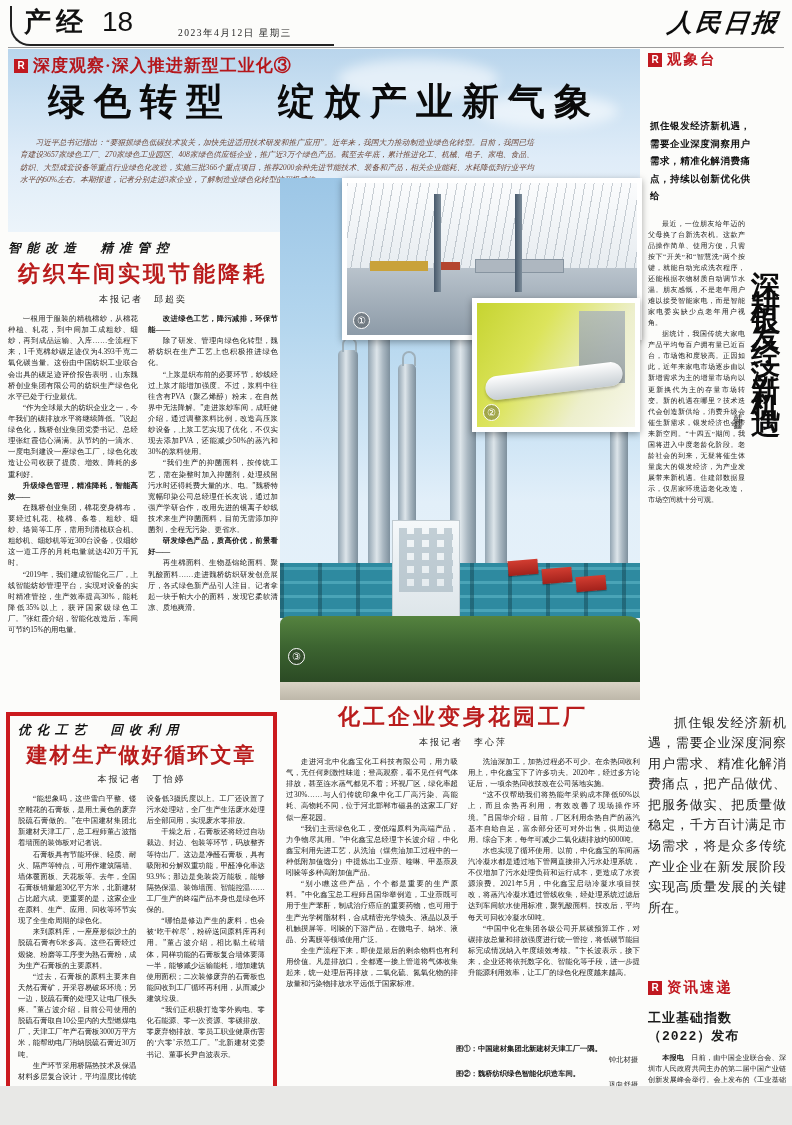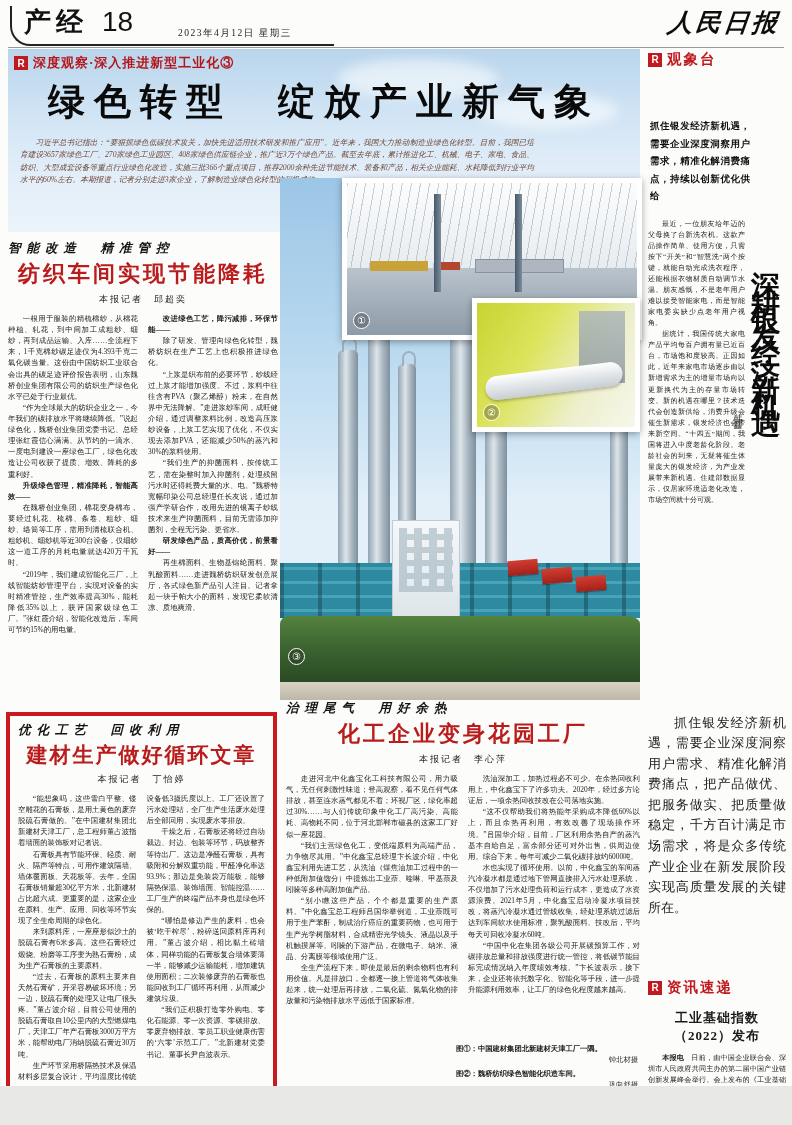--- a/index.html
+++ b/index.html
@@ -17,21 +17,21 @@
             letter-spacing:3px;color:#0d0d0d;transform:skewX(-6deg);}
   .hdr-rule{position:absolute;left:8px;right:8px;top:47px;height:1px;background:#9a9a9a;}
 
   
   .feature{position:absolute;left:8px;top:49px;width:632px;height:183px;
            background:linear-gradient(180deg,#b9d5ec 0%,#cde2f3 30%,#dfecf8 60%,#ecf4fa 100%);}
   .cloud{position:absolute;border-radius:50%;background:rgba(255,255,255,.55);filter:blur(6px);}
   .feature-kicker{position:absolute;left:6px;top:5px;display:flex;align-items:center;gap:5px;}
   .rbox{width:14px;height:14px;background:#c01920;color:#fff;font-family:"Liberation Sans",sans-serif;
         font-weight:bold;font-size:10px;display:flex;align-items:center;justify-content:center;flex:0 0 auto;}
-  .feature-kicker .txt{color:#b5161b;font-weight:bold;font-size:13px;letter-spacing:1px;}
+  .feature-kicker .txt{color:#b5161b;font-weight:bold;font-size:17px;letter-spacing:1px;}
   .feature-headline{position:absolute;left:0;top:28px;width:100%;text-align:center;
                     font-family:"Liberation Sans",sans-serif;font-weight:bold;font-size:37px;
                     letter-spacing:9px;color:#0a0a0a;}
   .editor-note{position:absolute;left:12px;top:88px;width:514px;font-size:7.7px;line-height:1.6;
                color:#6d4638;text-align:justify;text-indent:2em;font-style:italic;}
   .editor-sign{position:absolute;left:300px;top:163px;width:210px;text-align:center;
                font-size:9px;font-weight:bold;letter-spacing:3px;color:#5f3c2f;}
 
   
   .montage{position:absolute;left:280px;top:178px;width:360px;height:522px;}
@@ -114,21 +114,21 @@
             text-align:justify;color:#1a1a1a;}
   .obs-body p{margin:0;text-indent:2em;}
   .obs-title-v{position:absolute;right:0;top:30px;height:430px;writing-mode:vertical-rl;
                font-weight:bold;font-size:29px;letter-spacing:17px;color:#0b0b0b;}
   .obs-author-v{position:absolute;right:42px;top:188px;writing-mode:vertical-rl;
                 font-size:9px;letter-spacing:6px;color:#222;}
   .obs-tail{margin-top:20px;font-size:13px;line-height:1.58;text-align:justify;}
   .obs-tail p{margin:0;text-indent:2em;}
 
   .bulletin{position:absolute;left:0;top:928px;width:100%;}
-  .bull-title{text-align:center;font-family:Liberation Serif, serif;font-weight:bold;
+  .bull-title{font-family:Liberation Mono, monospace;font-weight:bold;
               font-size:13px;letter-spacing:1px;margin:12px 0 8px;}
   .bull-body{font-size:7.1px;line-height:1.58;text-align:justify;text-indent:2em;}
   .bull-lead{font-weight:bold;}
 
   .rail-footer{position:absolute;left:0;top:1042px;width:100%;text-align:center;
                font-size:8.5px;font-weight:bold;line-height:2;color:#161616;}
 </style>
 </head>
 <body>
 
@@ -224,21 +224,20 @@
       <p>来到原料库，一座座形似沙土的脱硫石膏有6米多高。这些石膏经过煅烧、粉磨等工序变为熟石膏粉，成为生产石膏板的主要原料。</p>
       <p>“过去，石膏板的原料主要来自天然石膏矿，开采容易破坏环境；另一边，脱硫石膏的处理又让电厂很头疼。”董占波介绍，目前公司使用的脱硫石膏取自10公里内的大型燃煤电厂，天津工厂年产石膏板3000万平方米，能帮助电厂消纳脱硫石膏近30万吨。</p>
       <p>生产环节采用桥隔热技术及保温材料多层复合设计，平均温度比传统设备低3摄氏度以上。工厂还设置了污水处理站，全厂生产生活废水处理后全部回用，实现废水零排放。</p>
       <p>干燥之后，石膏板还将经过自动裁边、封边、包装等环节，码放整齐等待出厂。这边是净醛石膏板，具有吸附和分解双重功能，甲醛净化率达93.9%；那边是免装袋万能板，能够隔热保温、装饰墙面、智能控温……工厂生产的终端产品本身也是绿色环保的。</p>
       <p>“哪怕是修边产生的废料，也会被‘吃干榨尽’，粉碎送回原料库再利用。”董占波介绍，相比黏土砖墙体，同样功能的石膏板复合墙体要薄一半，能够减少运输能耗，增加建筑使用面积；二次装修废弃的石膏板也能回收到工厂循环再利用，从而减少建筑垃圾。</p>
       <p>“我们正积极打造零外购电、零化石能源、零一次资源、零碳排放、零废弃物排放、零员工职业健康伤害的‘六零’示范工厂。”北新建材党委书记、董事长尹自波表示。</p>
     </div>
   </div>
 
   <div class="mid-art">
-    <div class="art-kicker">治理尾气　用好余热</div>
     <div class="art-headline">化工企业变身花园工厂</div>
     <div class="art-byline">本报记者　李心萍</div>
     <div class="cols">
       <p>走进河北中化鑫宝化工科技有限公司，用力吸气，无任何刺激性味道；登高观察，看不见任何气体排放，甚至连水蒸气都见不着；环视厂区，绿化率超过30%……与人们传统印象中化工厂高污染、高能耗、高物耗不同，位于河北邯郸市磁县的这家工厂好似一座花园。</p>
       <p>“我们主营绿色化工，变低端原料为高端产品，力争物尽其用。”中化鑫宝总经理卞长波介绍，中化鑫宝利用先进工艺，从洗油（煤焦油加工过程中的一种低附加值馏分）中提炼出工业萘、喹啉、甲基萘及吲哚等多种高附加值产品。</p>
       <p>“别小瞧这些产品，个个都是重要的生产原料。”中化鑫宝总工程师吕国华举例道，工业萘既可用于生产苯酐，制成治疗癌症的重要药物，也可用于生产光学树脂材料，合成精密光学镜头、液晶以及手机触摸屏等。吲哚的下游产品，在微电子、纳米、液晶、分离膜等领域使用广泛。</p>
       <p>全生产流程下来，即使是最后的剩余物料也有利用价值。凡是排放口，全都逐一接上管道将气体收集起来，统一处理后再排放，二氧化硫、氮氧化物的排放量和污染物排放水平远低于国家标准。</p>
       <p>洗油深加工，加热过程必不可少。在余热回收利用上，中化鑫宝下了许多功夫。2020年，经过多方论证后，一项余热回收技改在公司落地实施。</p>
       <p>“这不仅帮助我们将热能年采购成本降低60%以上，而且余热再利用，有效改善了现场操作环境。”吕国华介绍，目前，厂区利用余热自产的蒸汽基本自给自足，富余部分还可对外出售，供周边使用。综合下来，每年可减少二氧化碳排放约6000吨。</p>
       <p>水也实现了循环使用。以前，中化鑫宝的车间蒸汽冷凝水都是通过地下管网直接排入污水处理系统，不仅增加了污水处理负荷和运行成本，更造成了水资源浪费。2021年5月，中化鑫宝启动冷凝水项目技改，将蒸汽冷凝水通过管线收集，经处理系统过滤后达到车间软水使用标准，聚乳酸面料。技改后，平均每天可回收冷凝水60吨。</p>

